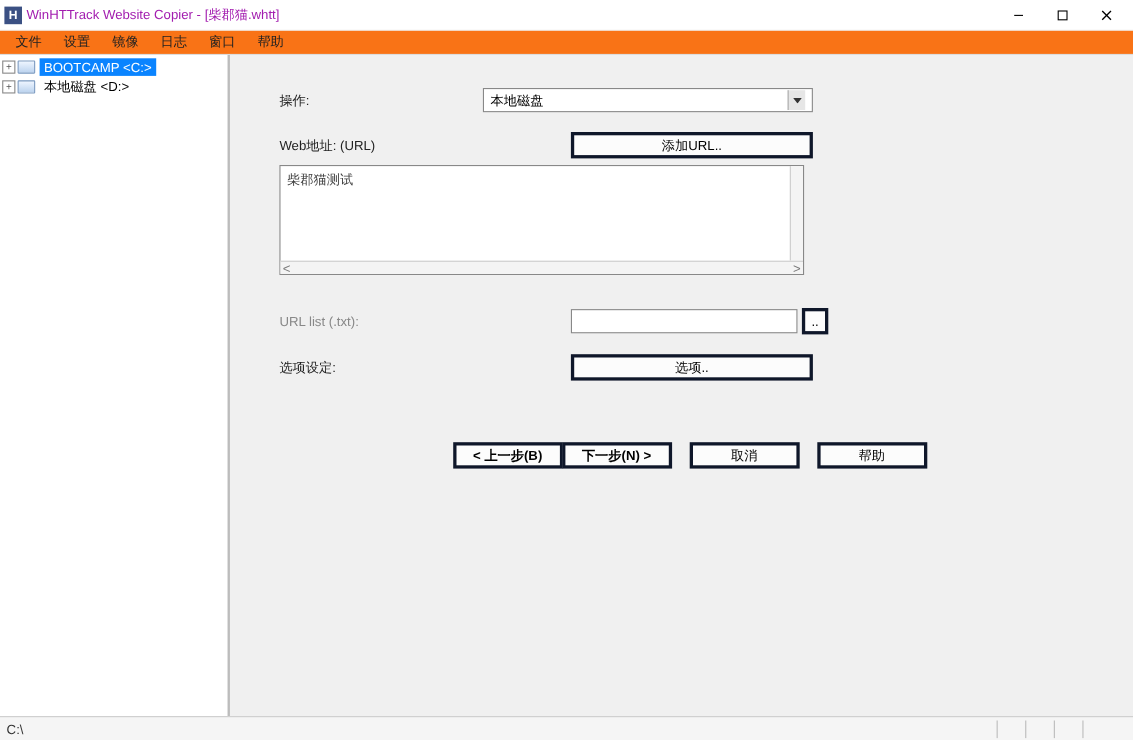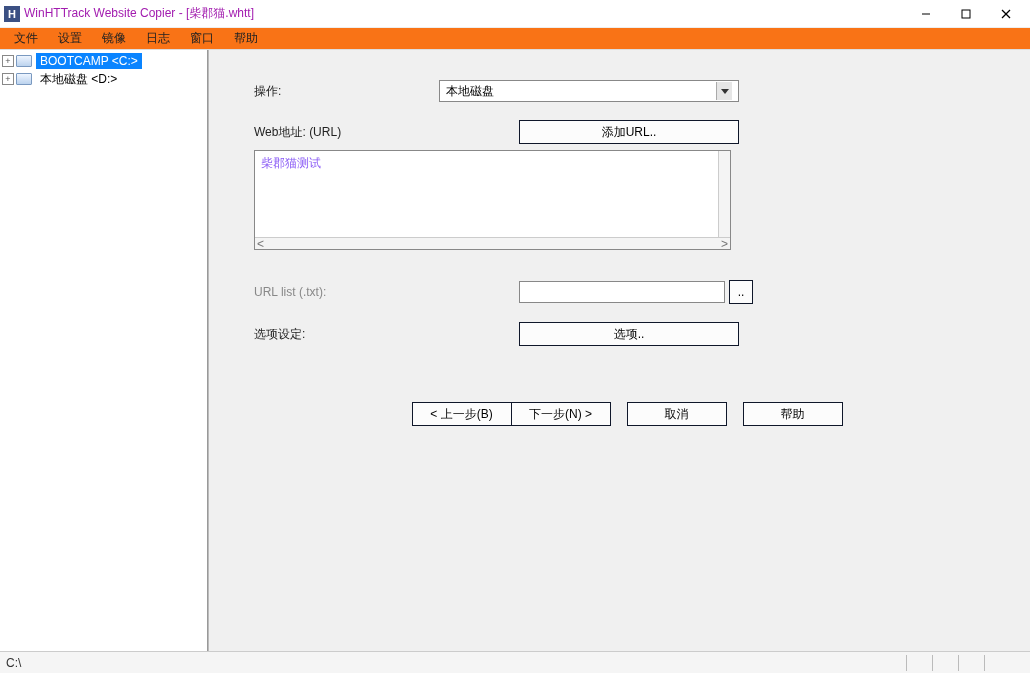--- a/index.html
+++ b/index.html
@@ -159,41 +159,41 @@
       width: 16px;
       height: 18px;
       background: #e6e6e6;
       border-left: 1px solid #aaa;
       display: flex;
       align-items: center;
       justify-content: center;
     }
     .btn {
       height: 24px;
-      border: 1px solid #0f172a;
+      border: 3px solid #0f172a;
       background: #fcfcfc;
       display: inline-flex;
       align-items: center;
       justify-content: center;
       padding: 0 8px;
       color: #000;
     }
     .btn-wide { width: 220px; }
     .textarea-wrap {
       width: 477px;
       height: 100px;
       border: 1px solid #888;
       background: #fff;
       position: relative;
     }
     .textarea-content {
       position: absolute;
       top: 0; left: 0; right: 12px; bottom: 12px;
       padding: 4px 6px;
-      color: #8b5cf6;
+      color: #404040;
       overflow: hidden;
     }
     .scroll-v {
       position: absolute;
       right: 0; top: 0;
       width: 12px;
       height: calc(100% - 12px);
       background: #f4f4f4;
       border-left: 1px solid #ccc;
     }
@@ -218,20 +218,21 @@
       padding: 0 4px;
     }
     .wizard-btns {
       display: flex;
       gap: 16px;
       justify-content: center;
       margin-top: 56px;
     }
     .wizard-btns .group {
       display: flex;
+      font-weight: bold;
     }
     .wizard-btns .btn {
       width: 100px;
     }
     .statusbar {
       height: 22px;
       display: flex;
       align-items: center;
       padding: 0 6px;
       border-top: 1px solid #ccc;

